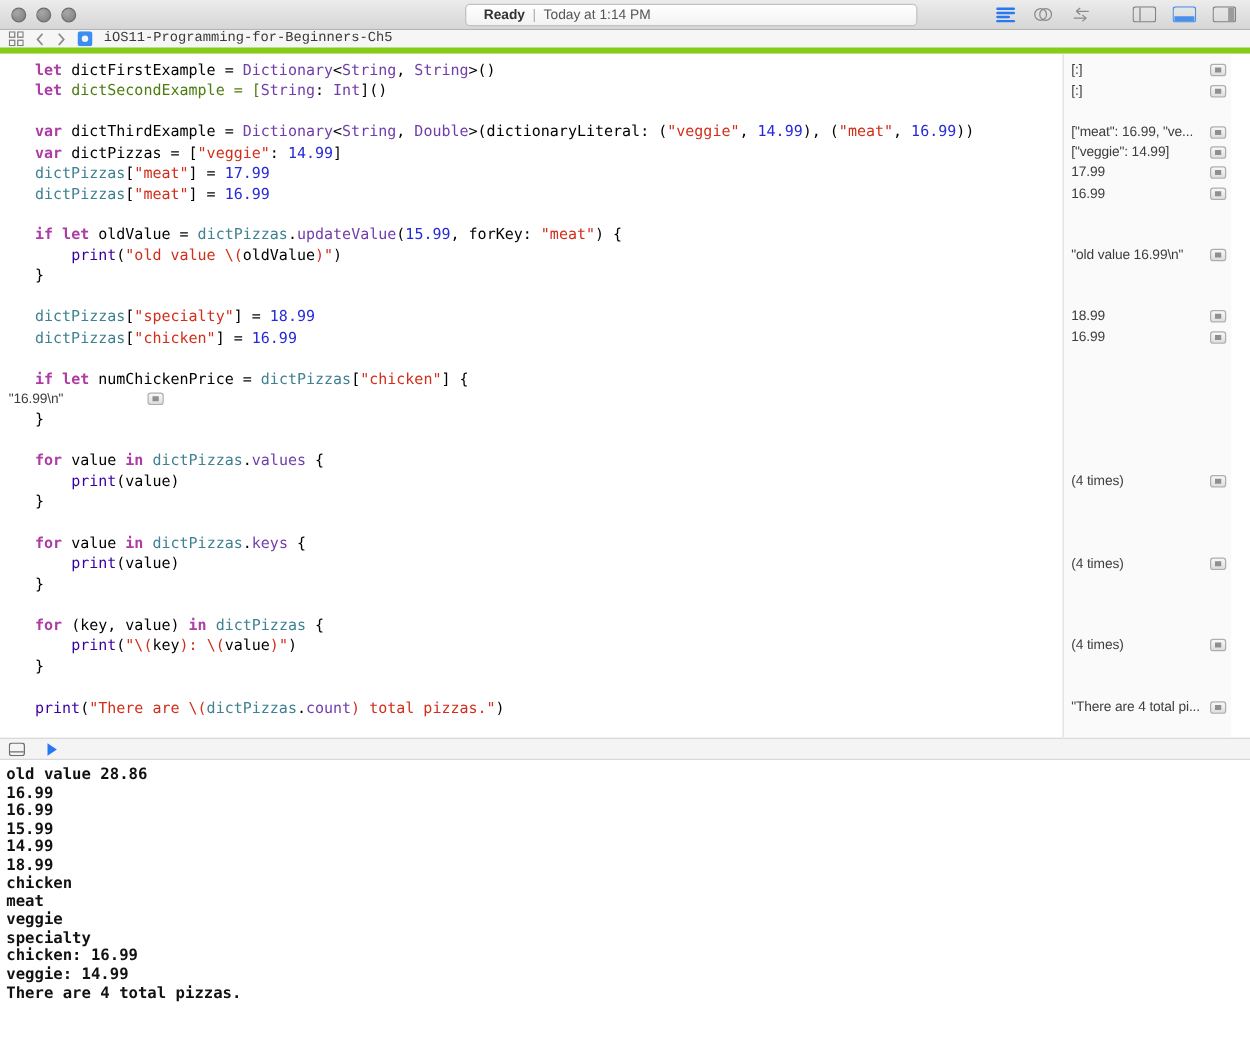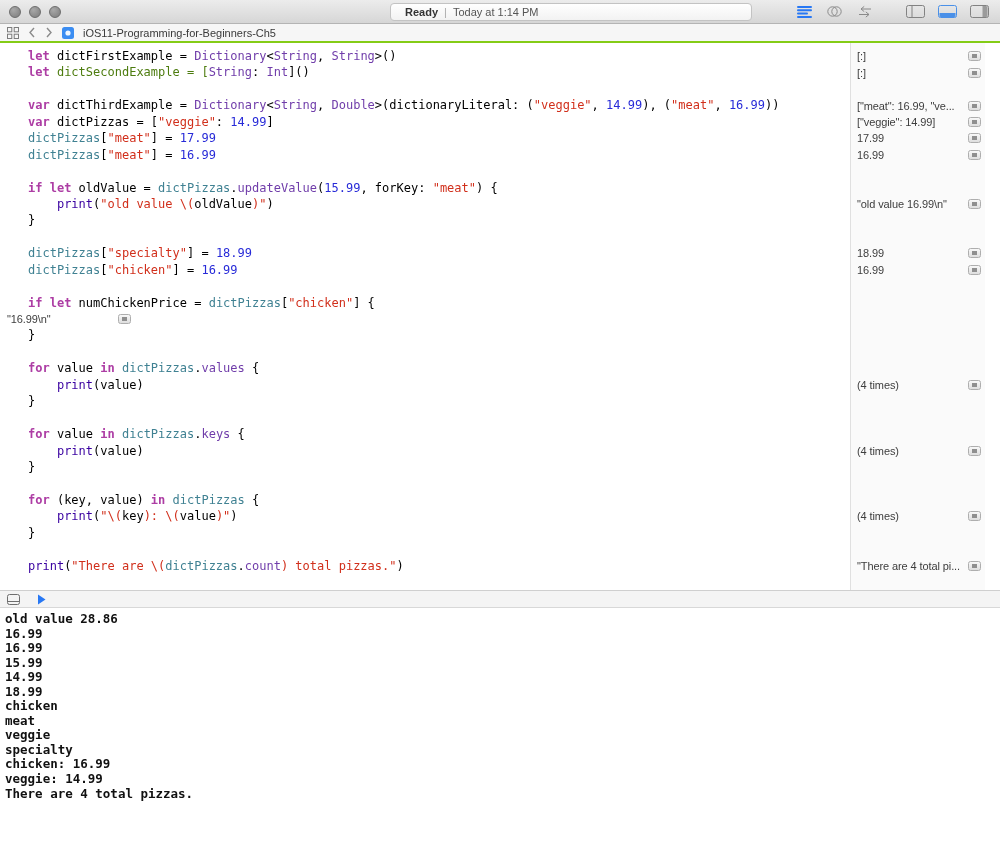--- a/index.html
+++ b/index.html
@@ -4,38 +4,38 @@
 <style>
   * { margin:0; padding:0; box-sizing:border-box; }
   html,body { width:1000px; height:844px; background:#fff; overflow:hidden; }
   body { font-family:"Liberation Sans", sans-serif; }
   .window { position:relative; width:1000px; height:844px; background:#fff; }
 
   
   .titlebar { position:relative; height:24px; background:linear-gradient(#ececec,#d6d6d6); border-bottom:1px solid #b4b4b4; }
   .traffic { position:absolute; left:9px; top:6px; display:flex; gap:8px; }
   .tl { width:12px; height:12px; border-radius:50%; background:radial-gradient(circle at 35% 30%, #a8a8a8, #7c7c7c); border:0.5px solid #6d6d6d; cursor:default; }
-  .activity { position:absolute; left:390px; top:3px; width:362px; height:18px; background:linear-gradient(#ffffff,#f2f2f2); border:1px solid #c3c3c3; border-radius:4px; display:flex; align-items:center; padding-left:14px; font-size:11px; }
+  .activity { position:absolute; left:372px; top:3px; width:362px; height:18px; background:linear-gradient(#ffffff,#f2f2f2); border:1px solid #c3c3c3; border-radius:4px; display:flex; align-items:center; padding-left:14px; font-size:11px; }
   .activity .status { font-weight:bold; color:#333; }
   .activity .sep { color:#aaa; margin:0 6px; }
   .activity .detail { color:#555; }
   .tb-icons { position:absolute; right:10px; top:4px; display:flex; align-items:center; gap:11px; }
   .tb-icons .grp-gap { width:8px; }
   .tb-btn { background:none; border:none; padding:1px; cursor:default; display:flex; align-items:center; }
 
   
-  .jumpbar { height:19px; background:#f6f6f6; border-bottom:2px solid #84cc16; display:flex; align-items:center; padding-left:7px; gap:9px; }
+  .jumpbar { height:19px; background:#f6f6f6; border-bottom:5px solid #84cc16; display:flex; align-items:center; padding-left:7px; gap:9px;font-family:Liberation Mono, monospace; }
   .jb-btn { background:none; border:none; padding:0; display:flex; align-items:center; }
   .jb-title { font-size:11px; color:#3a3a3a; }
 
   
   .editor { position:relative; height:547px; background:#fff; overflow:hidden; }
   .sidebar-bg { position:absolute; top:0; right:15px; bottom:0; width:135px; background:#fafafa; border-left:1px solid #e0e0e0; }
   .lines { position:relative; padding-top:5px; }
-  .line { display:flex; height:16.45px; align-items:flex-start;gap:39px; }
+  .line { display:flex; height:16.45px; align-items:flex-end;gap:39px; }
   .code { flex:1; padding-left:28px; font-family:"DejaVu Sans Mono", monospace; font-size:12px; white-space:pre; line-height:16.45px; }
   .code .k { font-weight:bold; }
   .rescell { width:135px; margin-right:15px; position:relative; height:100%; display:flex; align-items:center; padding-left:7px; }
   .rtext { flex:1; font-size:11px; color:#3d3d3d; white-space:nowrap; overflow:hidden; letter-spacing:-0.1px; }
   .rbtn { position:absolute; right:4px; top:50%; transform:translateY(-50%); width:13px; height:10px; border:1px solid #aeaeae; border-radius:2.5px; background:linear-gradient(#f8f8f8,#dedede); display:flex; align-items:center; justify-content:center; padding:0; cursor:default; }
   .rbtn i { display:block; width:5px; height:4px; background:#8f8f8f; }
 
   
   .debugbar { height:18px; background:#f4f4f4; border-top:1px solid #cfcfcf; border-bottom:1px solid #d8d8d8; display:flex; align-items:center; padding-left:7px; gap:17px; }
   .db-btn { background:none; border:none; padding:0; display:flex; align-items:center; cursor:default; }

